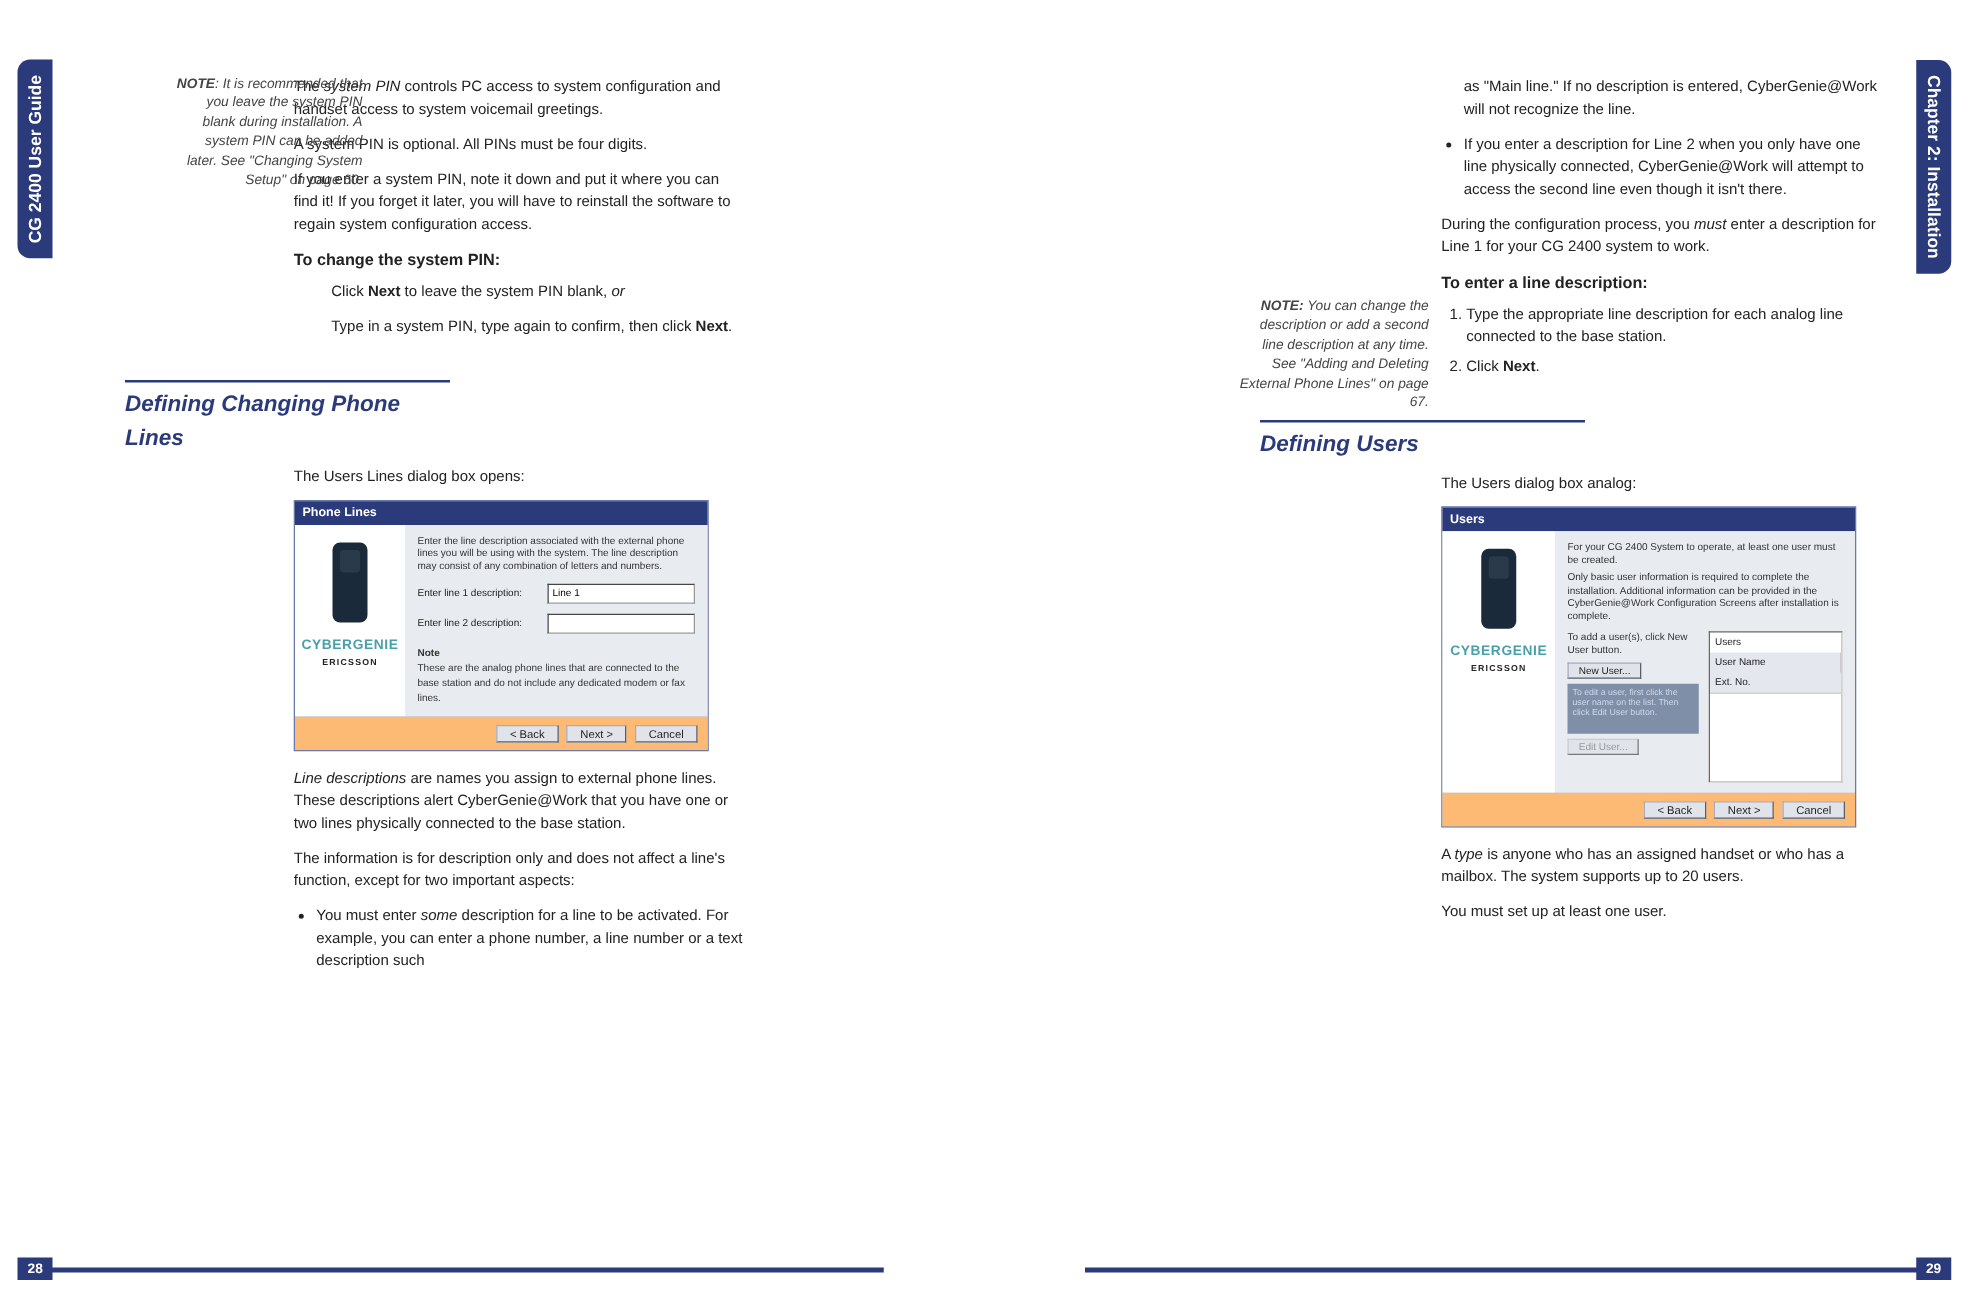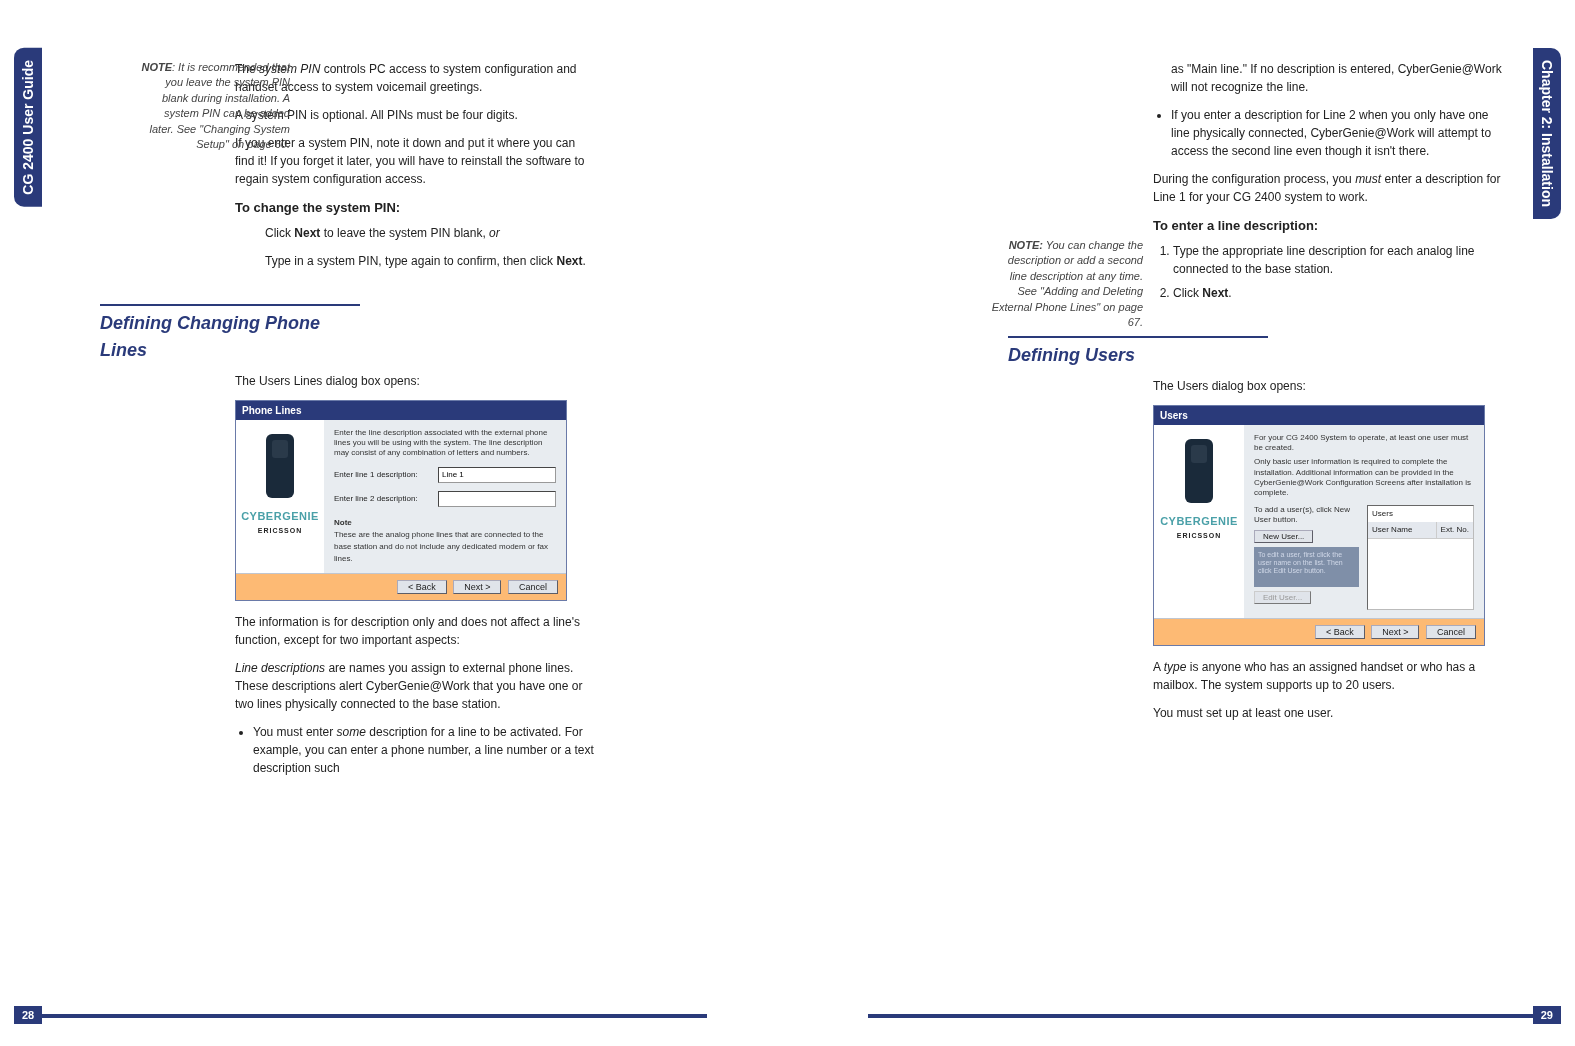--- a/index.html
+++ b/index.html
@@ -239,20 +239,21 @@
     border:1px inset #bbb;
     background:#fff;
     font-size:8px;
   }
   .users-right-header {
     display:flex;
     border-bottom:1px solid #ccc;
     background:#e4e8ee;
     font-size:8px;
     color:#222;
+    flex-direction:column;
   }
   .users-right-header span { padding:2px 4px; }
   .users-right-header span:first-child { flex:1; border-right:1px solid #ccc;}
   .new-user-btn, .edit-user-btn {
     display:block;
     font-size:8px;
     padding:1px 8px;
     margin:4px 0;
     background:#e0e4ea;
     border:1px outset #aab;
@@ -327,24 +328,24 @@
             </div>
           </div>
         </div>
         <div class="dialog-buttons">
           <button>&lt; Back</button>
           <button>Next &gt;</button>
           <button>Cancel</button>
         </div>
       </div>
 
-      <p>The information is for description only and does not affect a line's function, except for two important aspects:</p>
       <p>
         <span class="italic">Line descriptions</span><span> are names you assign to external phone lines. These descriptions alert CyberGenie@Work that you have one or two lines physically connected to the base station.</span>
       </p>
+      <p>The information is for description only and does not affect a line's function, except for two important aspects:</p>
       <ul class="bullets">
         <li>
           <span>You must enter </span><span class="italic">some</span><span> description for a line to be activated. For example, you can enter a phone number, a line number or a text description such</span>
         </li>
       </ul>
     </div>
   </div>
 
   <div class="footer-bar"></div>
   <div class="page-num">28</div>
@@ -375,21 +376,21 @@
         <li>Type the appropriate line description for each analog line connected to the base station.</li>
         <li>
           <span>Click </span><span class="bold">Next</span><span>.</span>
         </li>
       </ol>
     </div>
 
     <h3 class="section" style="margin-left:20px;">Defining Users</h3>
 
     <div class="body-col" style="margin-left:165px; width:360px;">
-      <p>The Users dialog box opens:</p>
+      <p>The Users dialog box analog:</p>
 
       <div class="dialog">
         <div class="dialog-title">Users</div>
         <div class="dialog-body">
           <div class="dialog-side">
             <div class="handset-ic"></div>
             <div class="brand">CYBERGENIE</div>
             <div class="brand2">ERICSSON</div>
           </div>
           <div class="dialog-main">

